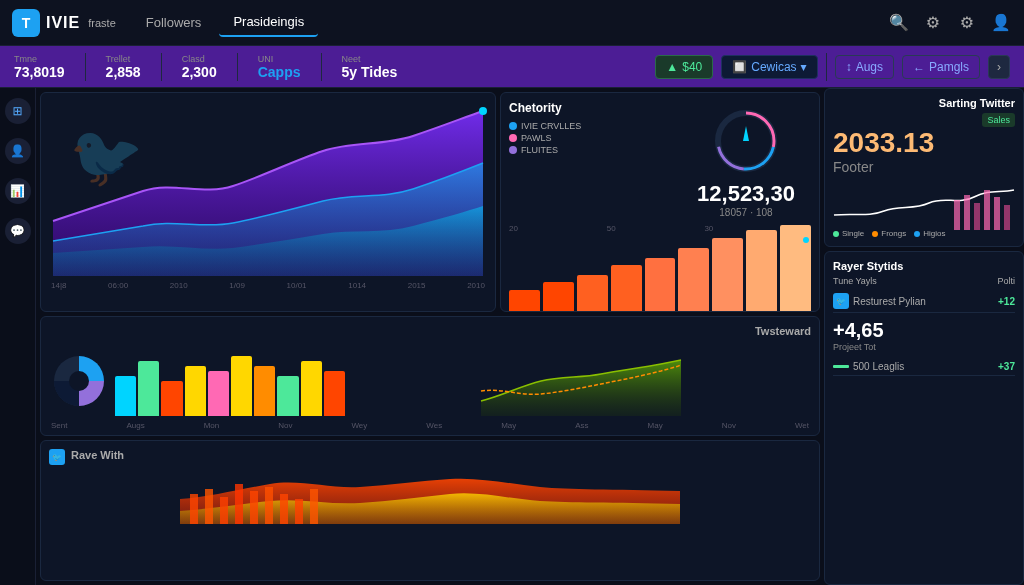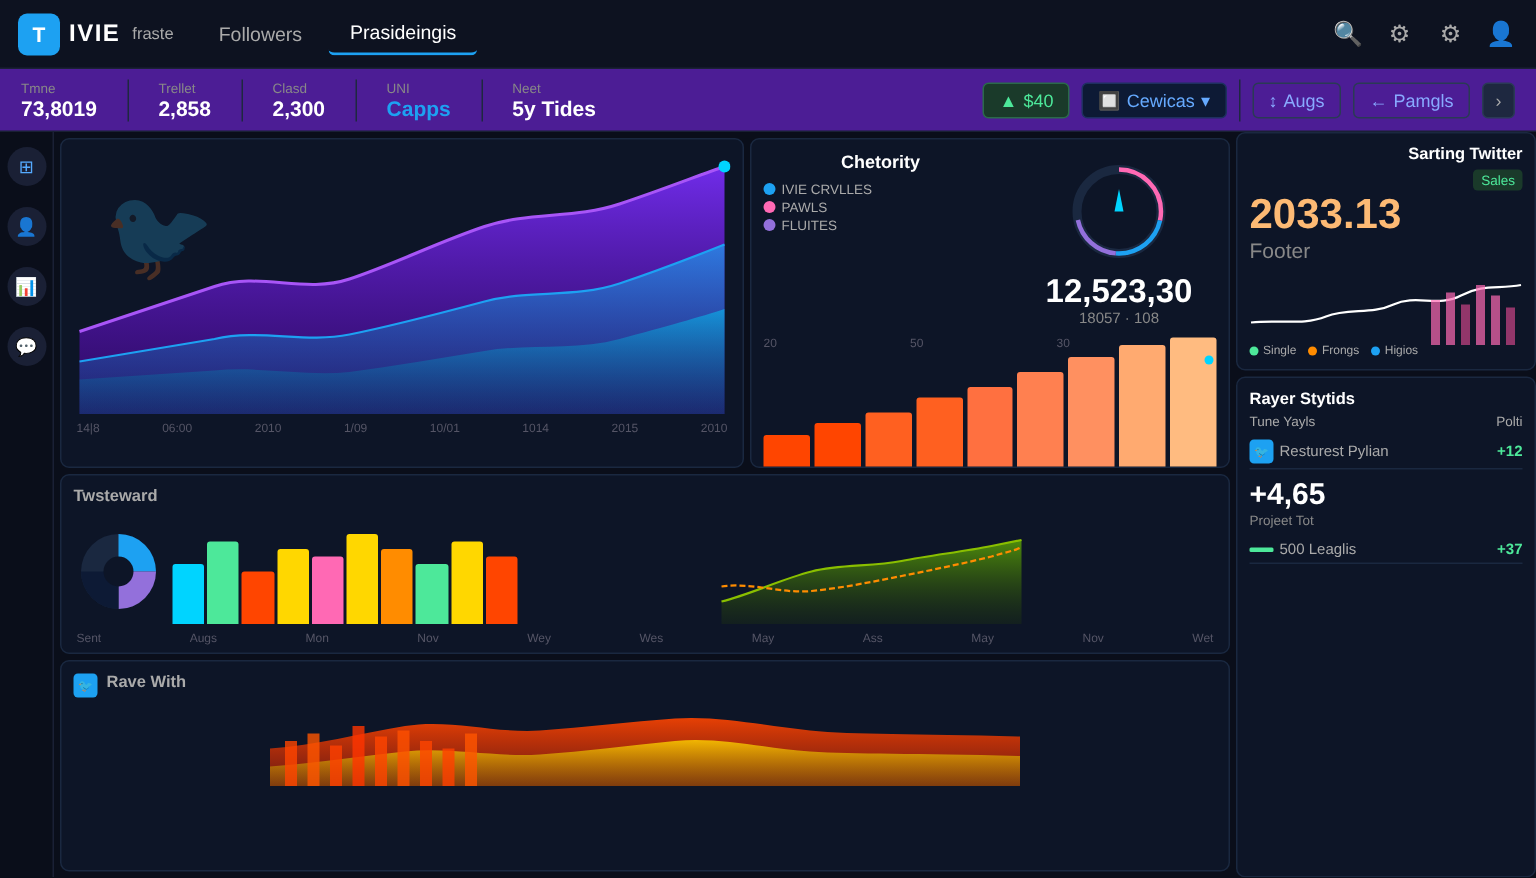--- a/index.html
+++ b/index.html
@@ -201,21 +201,20 @@
       top: 20px; left: 20px;
       font-size: 60px;
       color: rgba(29, 161, 242, 0.25);
       z-index: 1;
     }
 
     
     .right-chart-top {
       display: flex;
       gap: 16px;
-      text-align: center;
     }
     .chetority-info {
       flex: 1;
     }
     .chetority-title {
       font-size: 12px; font-weight: bold; color: #fff; margin-bottom: 6px;
     }
     .legend-item {
       display: flex; align-items: center; gap: 4px; font-size: 9px; color: #aaa; margin-bottom: 2px;
     }
@@ -235,20 +234,21 @@
       display: flex;
       gap: 4px;
       flex: 1;
     }
 
     .bottom-left {
       flex: 1;
       display: flex;
       flex-direction: column;
       gap: 4px;
+      text-align: right;
     }
 
     .twsteward-panel {
       background: #0d1527;
       border: 1px solid #1a2840;
       border-radius: 6px;
       padding: 8px;
       height: 120px;
       overflow: hidden;
     }

